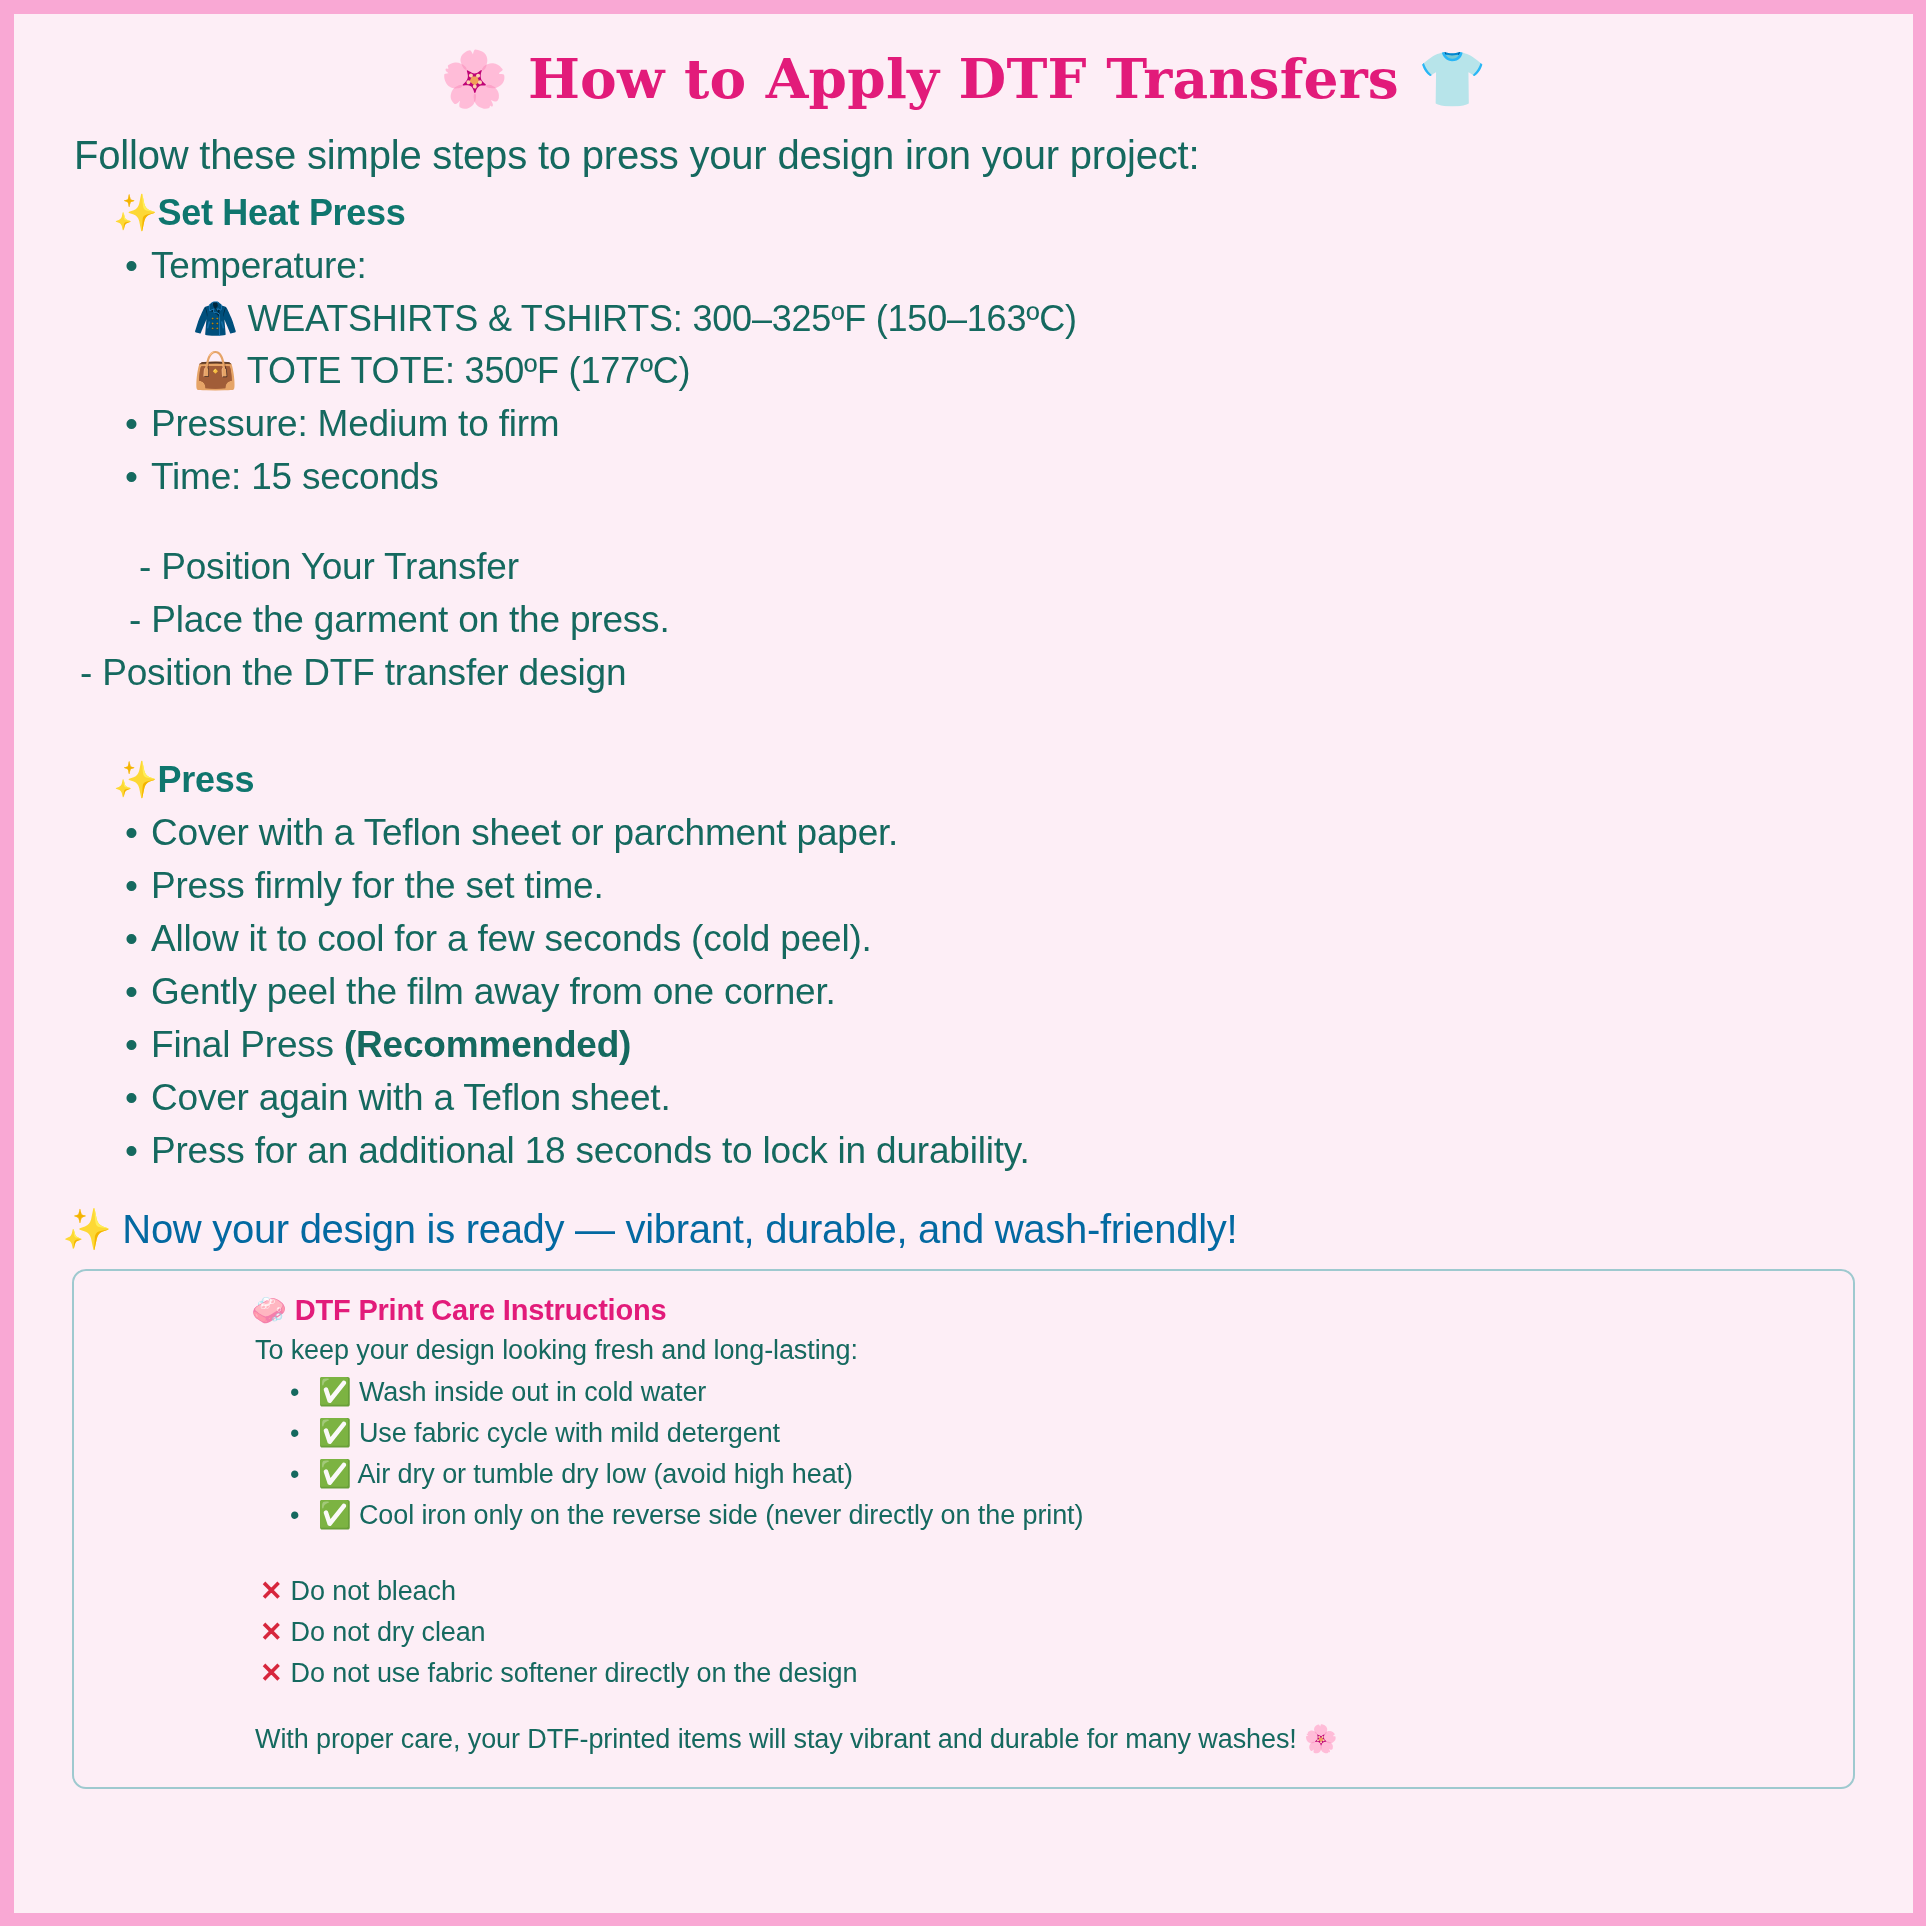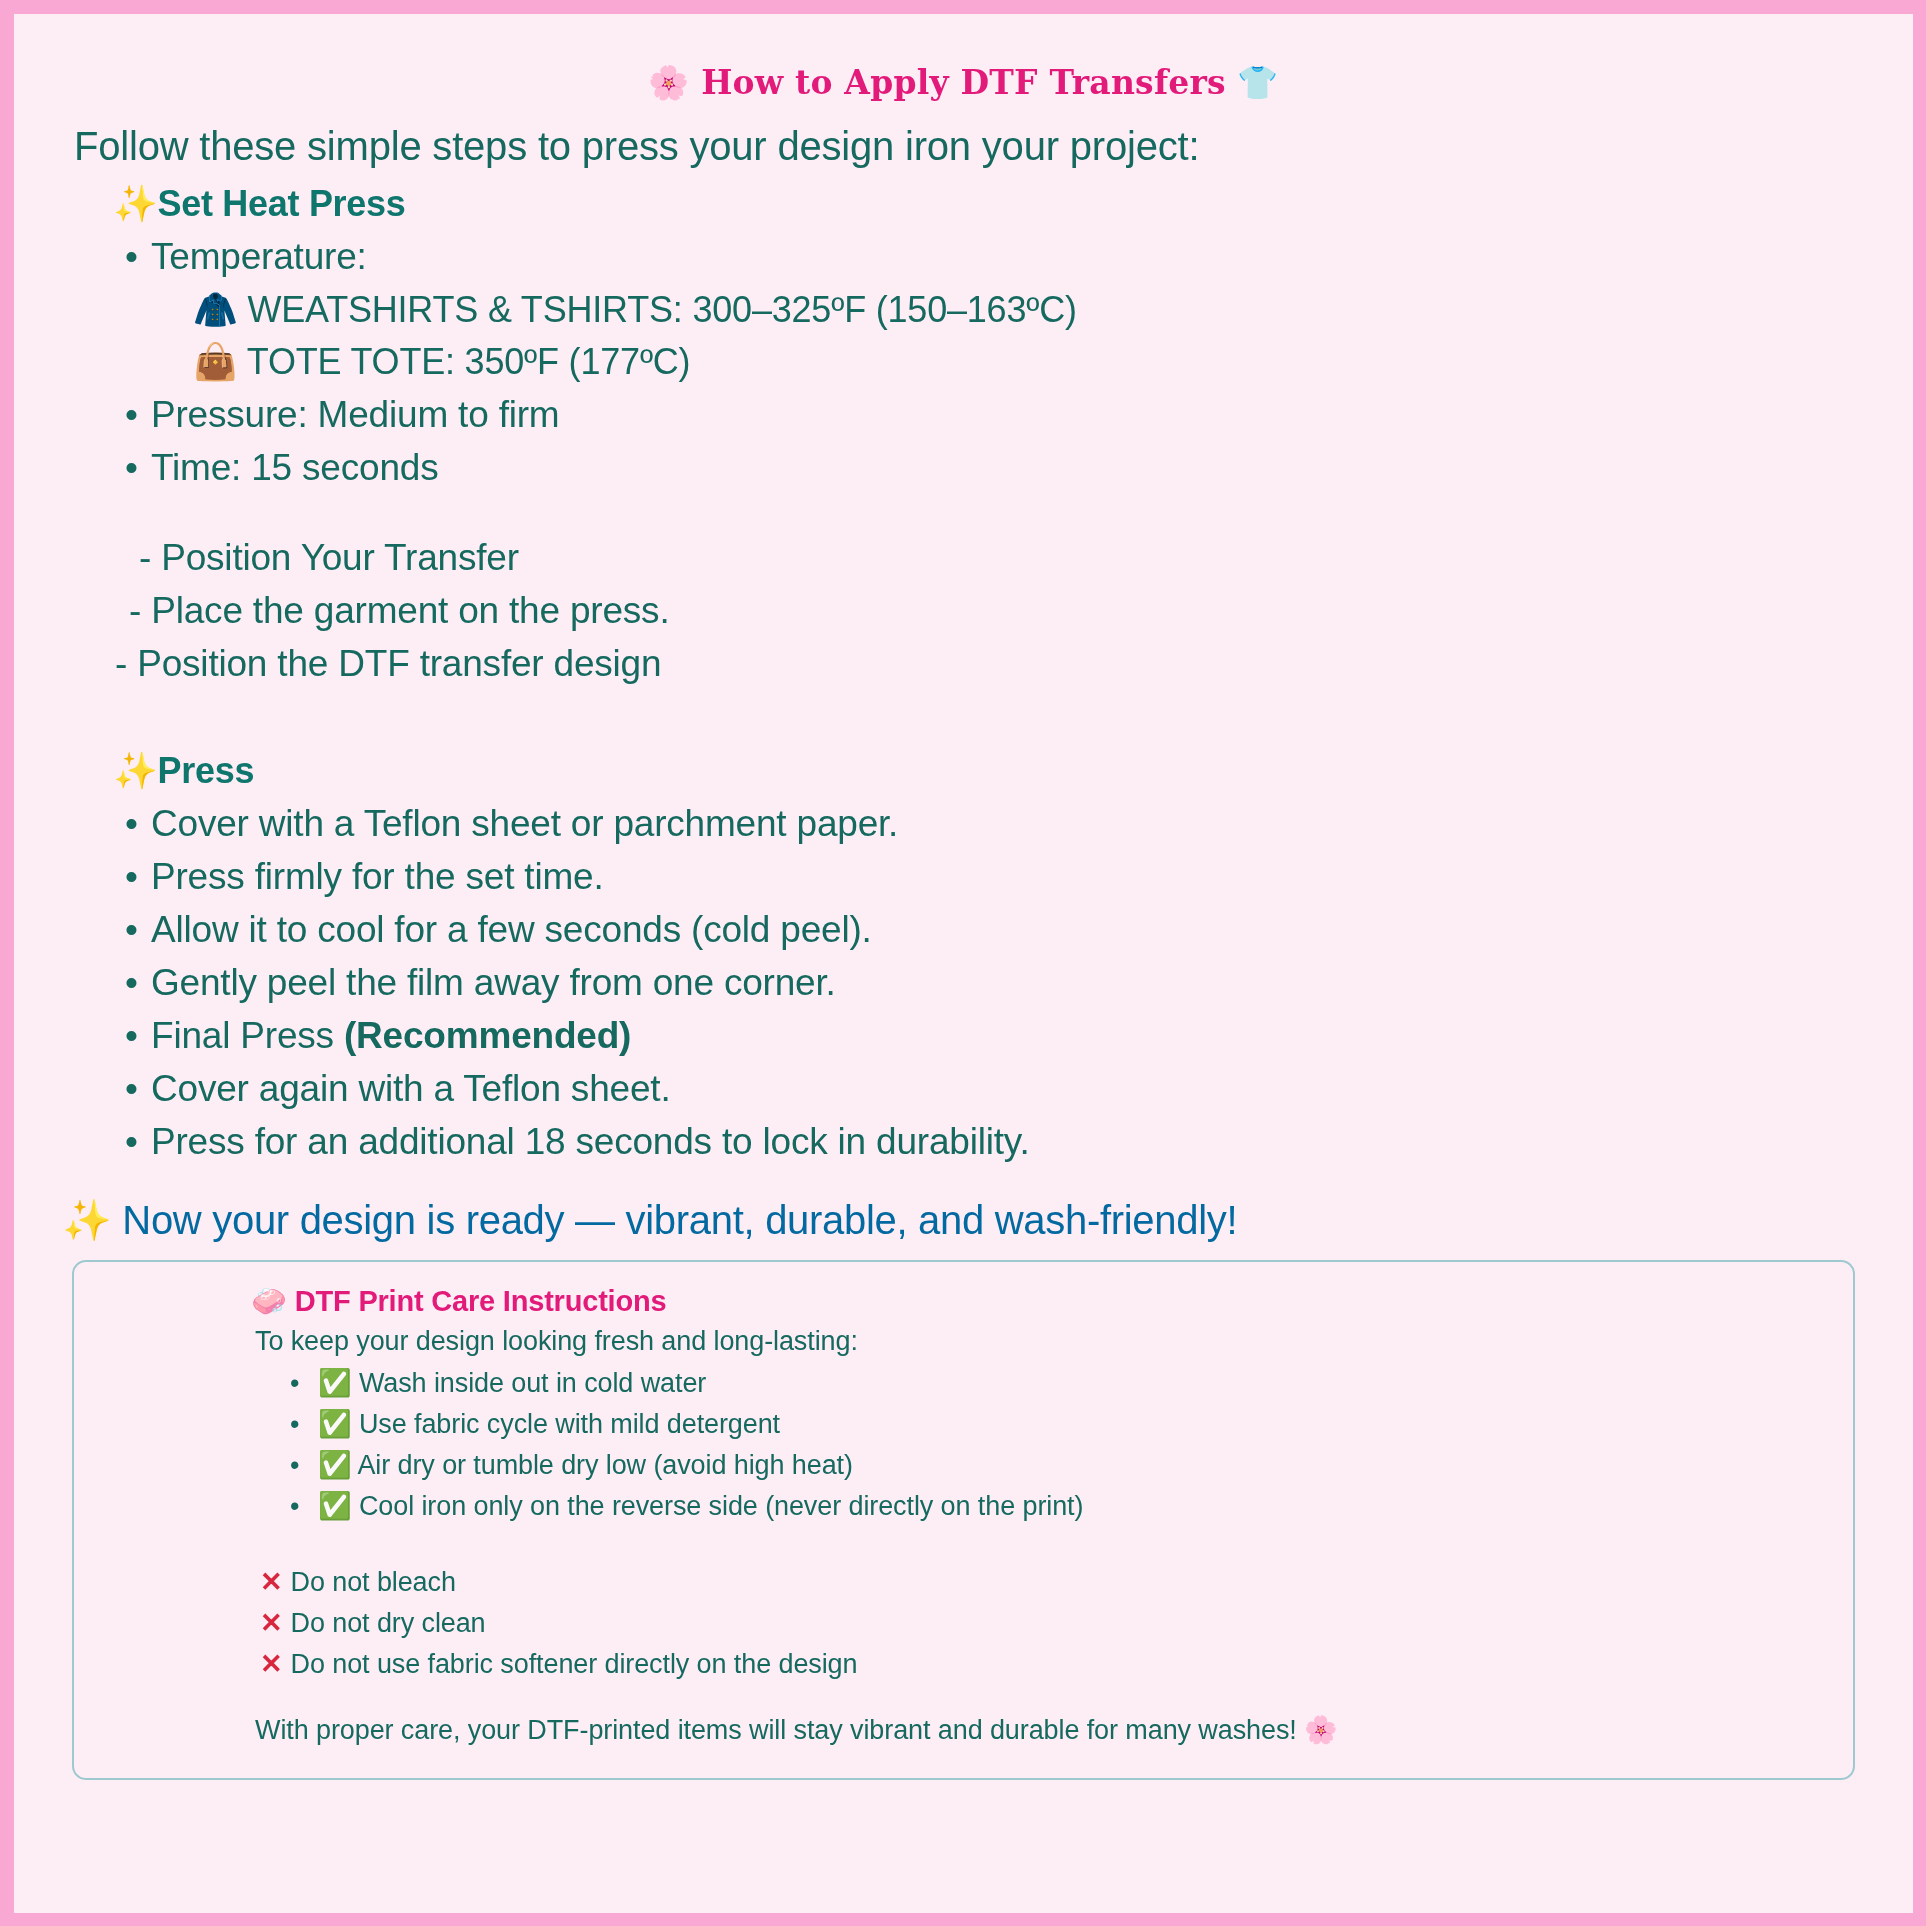--- a/index.html
+++ b/index.html
@@ -20,23 +20,23 @@
     width: 1899px;
     height: 1899px;
     background: #fdeef6;
     box-sizing: border-box;
   }
   .title {
     text-align: center;
     color: #e21b7a;
     font-family: "DejaVu Serif", serif;
     font-weight: bold;
-    font-size: 33px;
+    font-size: 55px;
     letter-spacing: 0.2px;
-    padding-top: 49px;
+    padding-top: 32px;
     margin: 0;
     white-space: nowrap;
   }
   .body-wrap {
     padding: 0 40px;
     color: #0f6b5c;
   }
   .intro {
     font-size: 40px;
     color: #15695f;
@@ -67,21 +67,21 @@
     letter-spacing: -0.2px;
   }
   .dash-line {
     font-size: 37px;
     color: #15695f;
     margin: 11px 0 11px 71px;
     letter-spacing: -0.2px;
   }
   .dash-line.indent-1 { margin-left: 85px; }
   .dash-line.indent-2 { margin-left: 75px; }
-  .dash-line.indent-3 { margin-left: 61px; }
+  .dash-line.indent-3 { margin-left: 26px; }
   .spacer-sm { height: 26px; }
   .spacer-md { height: 40px; }
   .bold-inline { font-weight: bold; }
   .ready-line {
     font-size: 40px;
     color: #0369a1;
     margin: 34px 0 16px 8px;
     letter-spacing: -0.3px;
   }
   .care-box {

